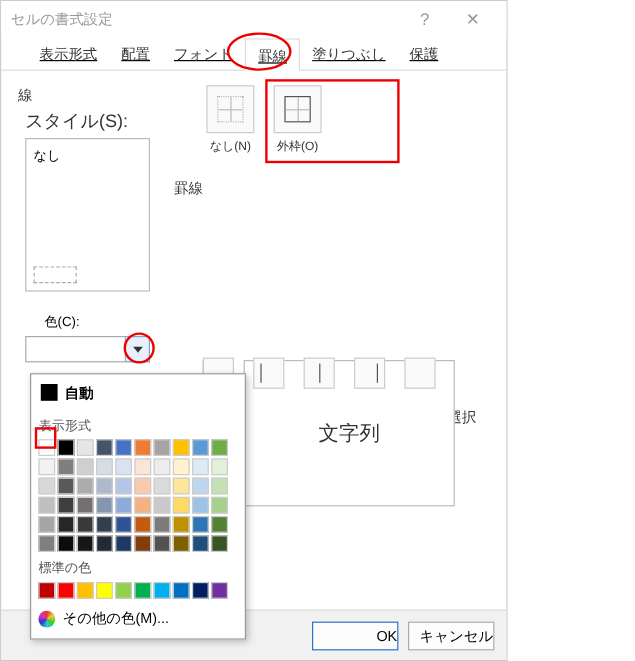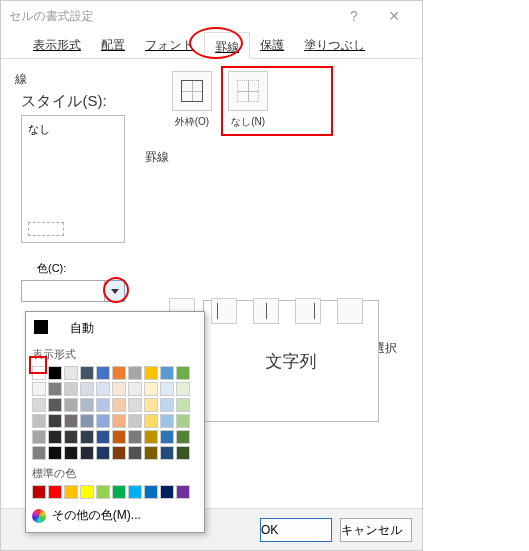--- a/index.html
+++ b/index.html
@@ -40,25 +40,25 @@
   .red-rect { position: absolute; border: 2px solid #e00; pointer-events: none; }
   .border-area { margin-top: 10px; position: relative; }
   .preview-box { position: absolute; left: 58px; top: 2px; width: 176px; height: 122px; border: 1px solid #bbb; display: flex; align-items: center; justify-content: center; background: #fff; }
   .preview-txt { font-size: 17px; color: #333; }
   .edge-col { position: absolute; left: 24px; top: 2px; display: flex; flex-direction: column; gap: 18px; }
   .edge-btn { width: 26px; height: 26px; border: 1px solid #ccc; background: #fafafa; position: relative; }
   .edge-btn.sel { border: 1px solid #2a6fc9; background: #e8f0fb; }
   .edge-row { margin-top: 132px; display: flex; gap: 16px; padding-left: 24px; }
   .note { margin-top: 16px; font-size: 11px; color: #333; padding-left: 4px; }
   .footer { position: absolute; bottom: 0; left: 0; right: 0; border-top: 1px solid #ddd; height: 42px; display: flex; justify-content: flex-end; align-items: center; gap: 8px; padding: 0 10px; background: #f1f1f1; }
-  .btn { width: 72px; height: 24px; border: 1px solid #aaa; background: #fdfdfd; text-align: left; line-height: 22px; font-size: 12px; }
+  .btn { width: 72px; height: 24px; border: 1px solid #aaa; background: #fdfdfd; text-align: right; line-height: 22px; font-size: 12px; }
   .btn.primary { border: 1px solid #2a6fc9; }
   
   .color-popup { position: absolute; left: 24px; top: 310px; width: 180px; background: #fff; border: 1px solid #999; box-shadow: 2px 2px 6px rgba(0,0,0,.25); z-index: 50; padding: 4px 6px 8px; }
-  .auto-row { display: flex; align-items: flex-start; gap: 22px; padding: 4px 2px; }
+  .auto-row { display: flex; align-items: flex-start; gap: 6px; padding: 4px 2px; font-weight: bold; }
   .auto-sw { width: 14px; height: 14px; background: #000; }
   .sect-lbl { font-size: 11px; color: #555; margin: 6px 0 4px; }
   .swatch-grid { display: grid; grid-template-columns: repeat(10, 14px); gap: 2px; }
   .sw { width: 14px; height: 14px; border: 1px solid #ccc; }
   .std-row { display: grid; grid-template-columns: repeat(10, 14px); gap: 2px; margin-top: 4px; }
   .more-row { display: flex; align-items: center; gap: 6px; margin-top: 8px; font-size: 11px; }
   .more-ico { width: 14px; height: 14px; border-radius: 50%; background: conic-gradient(#e33,#ec3,#3c3,#3cc,#33c,#c3c,#e33); }
   .red-sq { position: absolute; width: 18px; height: 18px; border: 2px solid #e00; top: 44px; left: 3px; pointer-events:none; }
   .eb-line { position:absolute; background:#555; }
 </style>
@@ -70,22 +70,22 @@
     <div class="titlebar-title">セルの書式設定</div>
     <div class="titlebar-btn">?</div>
     <div class="titlebar-btn">✕</div>
   </div>
 
   <div class="tabs">
     <div class="tab">表示形式</div>
     <div class="tab">配置</div>
     <div class="tab">フォント</div>
     <div class="tab active">罫線</div>
+    <div class="tab">塗りつぶし</div>
     <div class="tab">保護</div>
-    <div class="tab">塗りつぶし</div>
     <div class="red-oval" style="left:188px; top:-4px; width:54px; height:32px;"></div>
   </div>
 
   <div class="content">
     <div class="col-left">
       <div class="grp-label">線</div>
       <div class="style-label">スタイル(S):</div>
       <div class="style-box">
         <div class="style-none">なし</div>
         <div class="style-sample"></div>
@@ -96,30 +96,30 @@
         <div class="color-dd-btn">
             <div class="chev"></div>
           </div>
         <div class="red-circle-dd"></div>
       </div>
     </div>
 
     <div class="col-right">
       <div class="preset-row">
         <div class="preset">
+          <div class="preset-icon preset-none">
+              <div class="preset-inner preset-cross"></div>
+            </div>
+          <div class="preset-lbl">なし(N)</div>
+        </div>
+        <div class="preset">
           <div class="preset-icon preset-out">
               <div class="preset-inner preset-cross"></div>
             </div>
           <div class="preset-lbl">外枠(O)</div>
-        </div>
-        <div class="preset">
-          <div class="preset-icon preset-none">
-              <div class="preset-inner preset-cross"></div>
-            </div>
-          <div class="preset-lbl">なし(N)</div>
         </div>
         <div class="red-rect" style="left:76px; top:-5px; width:112px; height:70px;"></div>
       </div>
 
       <div class="grp-label" style="margin-top:8px">罫線</div>
       <div class="border-area">
         <div class="edge-col">
           <div class="edge-btn sel">
               <div class="eb-line" style="left:4px;right:4px;top:5px;height:1px;"></div>
             </div>

